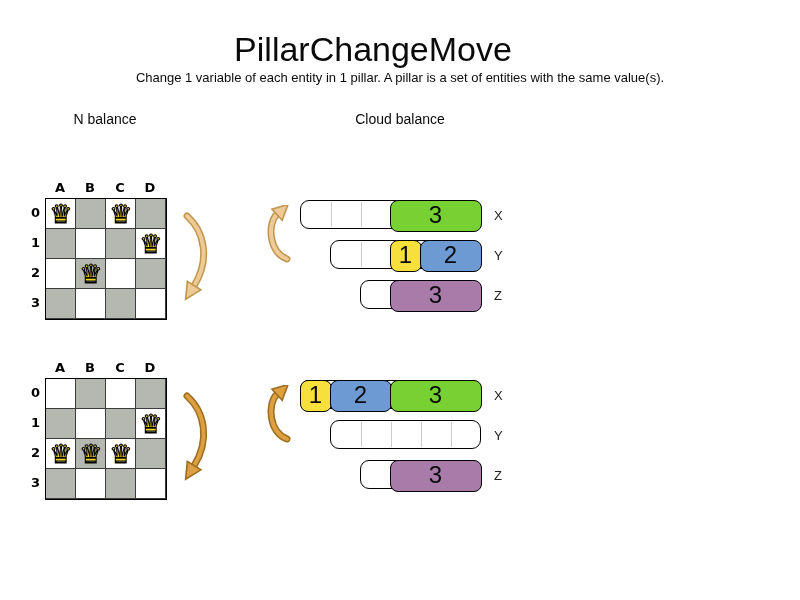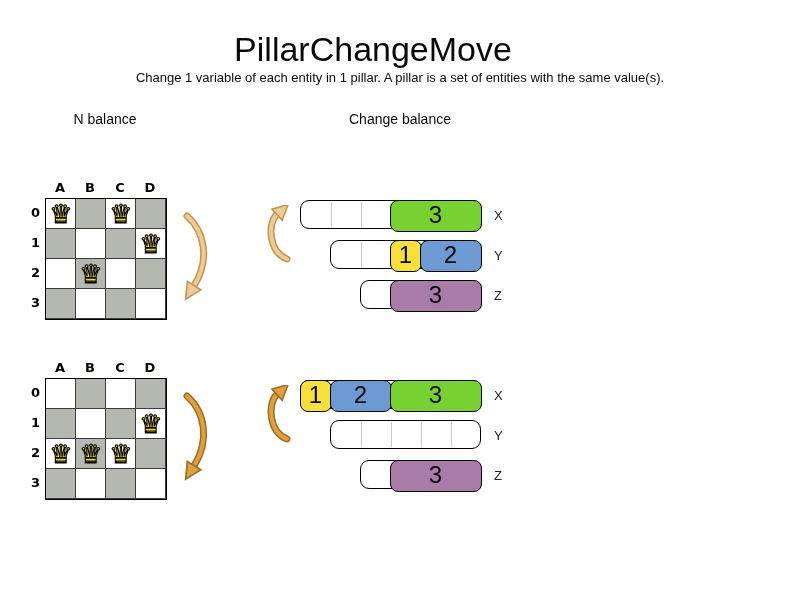--- a/index.html
+++ b/index.html
@@ -32,21 +32,21 @@
        font-size:24px;line-height:28px;color:#0a0a0a}
   .bar-label{position:absolute;font-size:13px;color:#222}
 </style>
 </head>
 <body>
 
 <main id="stage">
   <h1 class="abs title" style="margin:0;font-weight:normal">PillarChangeMove</h1>
   <div class="abs subtitle">Change 1 variable of each entity in 1 pillar. A pillar is a set of entities with the same value(s).</div>
   <div class="abs section-label" id="nqueens-label">N balance</div>
-  <div class="abs section-label" id="cloud-label">Change balance</div>
+  <div class="abs section-label" id="cloud-label">Cloud balance</div>
   <div class="abs" id="generated" style="left:0;top:0;width:800px;height:600px">
       <div class="abs col-label" style="left: 45px; top: 180px; width: 30px; text-align: center;">A</div>
       <div class="abs col-label" style="left: 75px; top: 180px; width: 30px; text-align: center;">B</div>
       <div class="abs col-label" style="left: 105px; top: 180px; width: 30px; text-align: center;">C</div>
       <div class="abs col-label" style="left: 135px; top: 180px; width: 30px; text-align: center;">D</div>
       <div class="abs row-label" style="left: 24px; top: 205px; width: 16px; text-align: right;">0</div>
       <div class="abs row-label" style="left: 24px; top: 235px; width: 16px; text-align: right;">1</div>
       <div class="abs row-label" style="left: 24px; top: 265px; width: 16px; text-align: right;">2</div>
       <div class="abs row-label" style="left: 24px; top: 295px; width: 16px; text-align: right;">3</div>
       <div class="abs board" style="left: 45px; top: 198px; width: 120px; height: 120px;">

